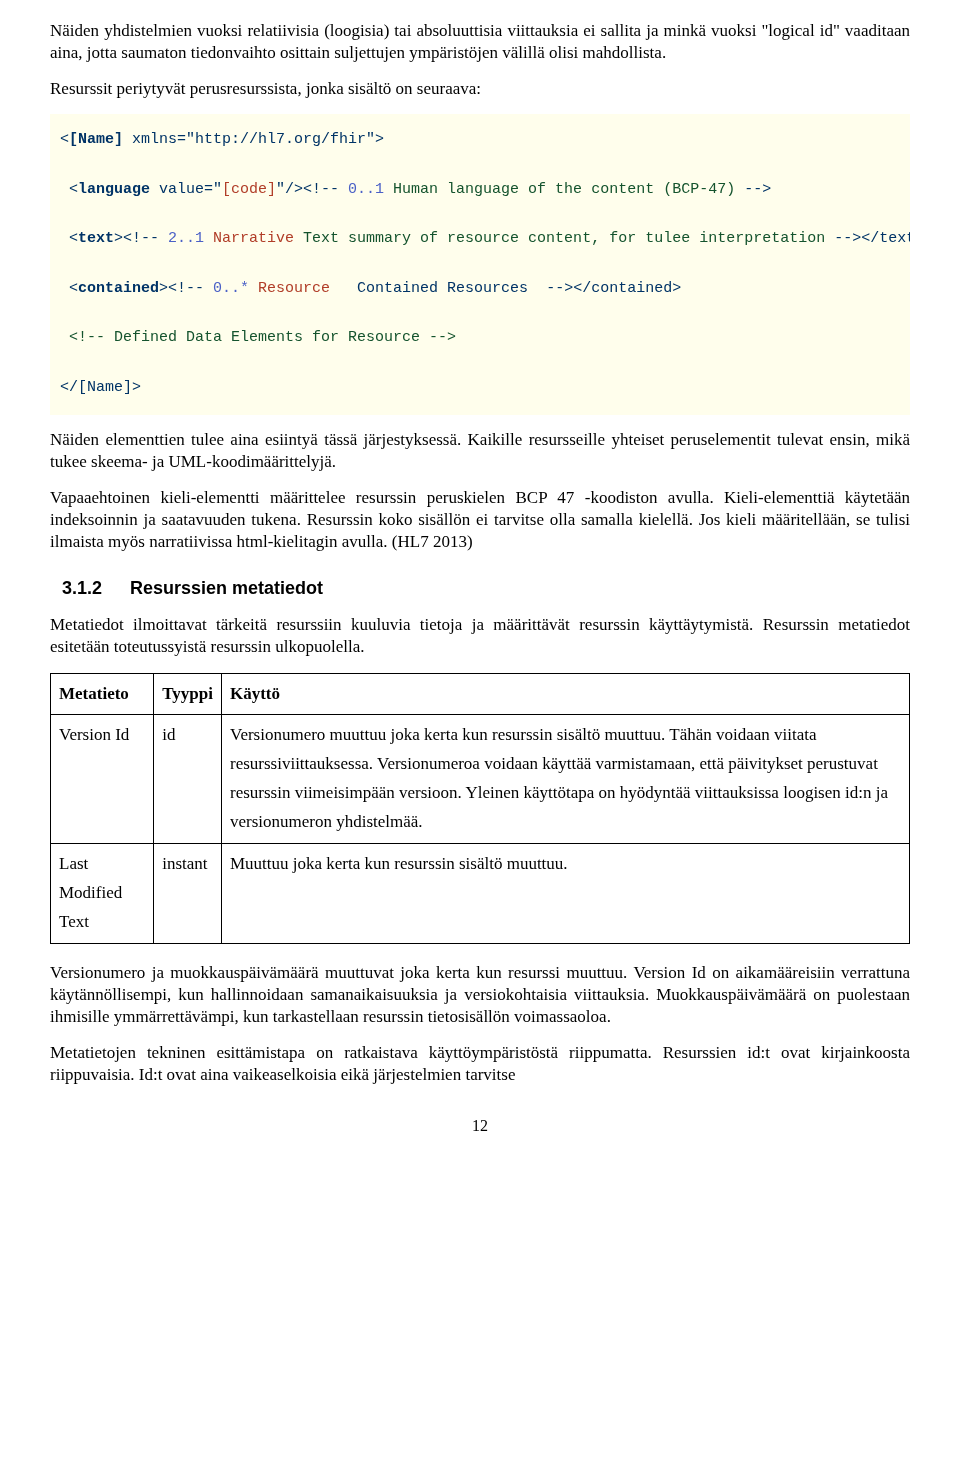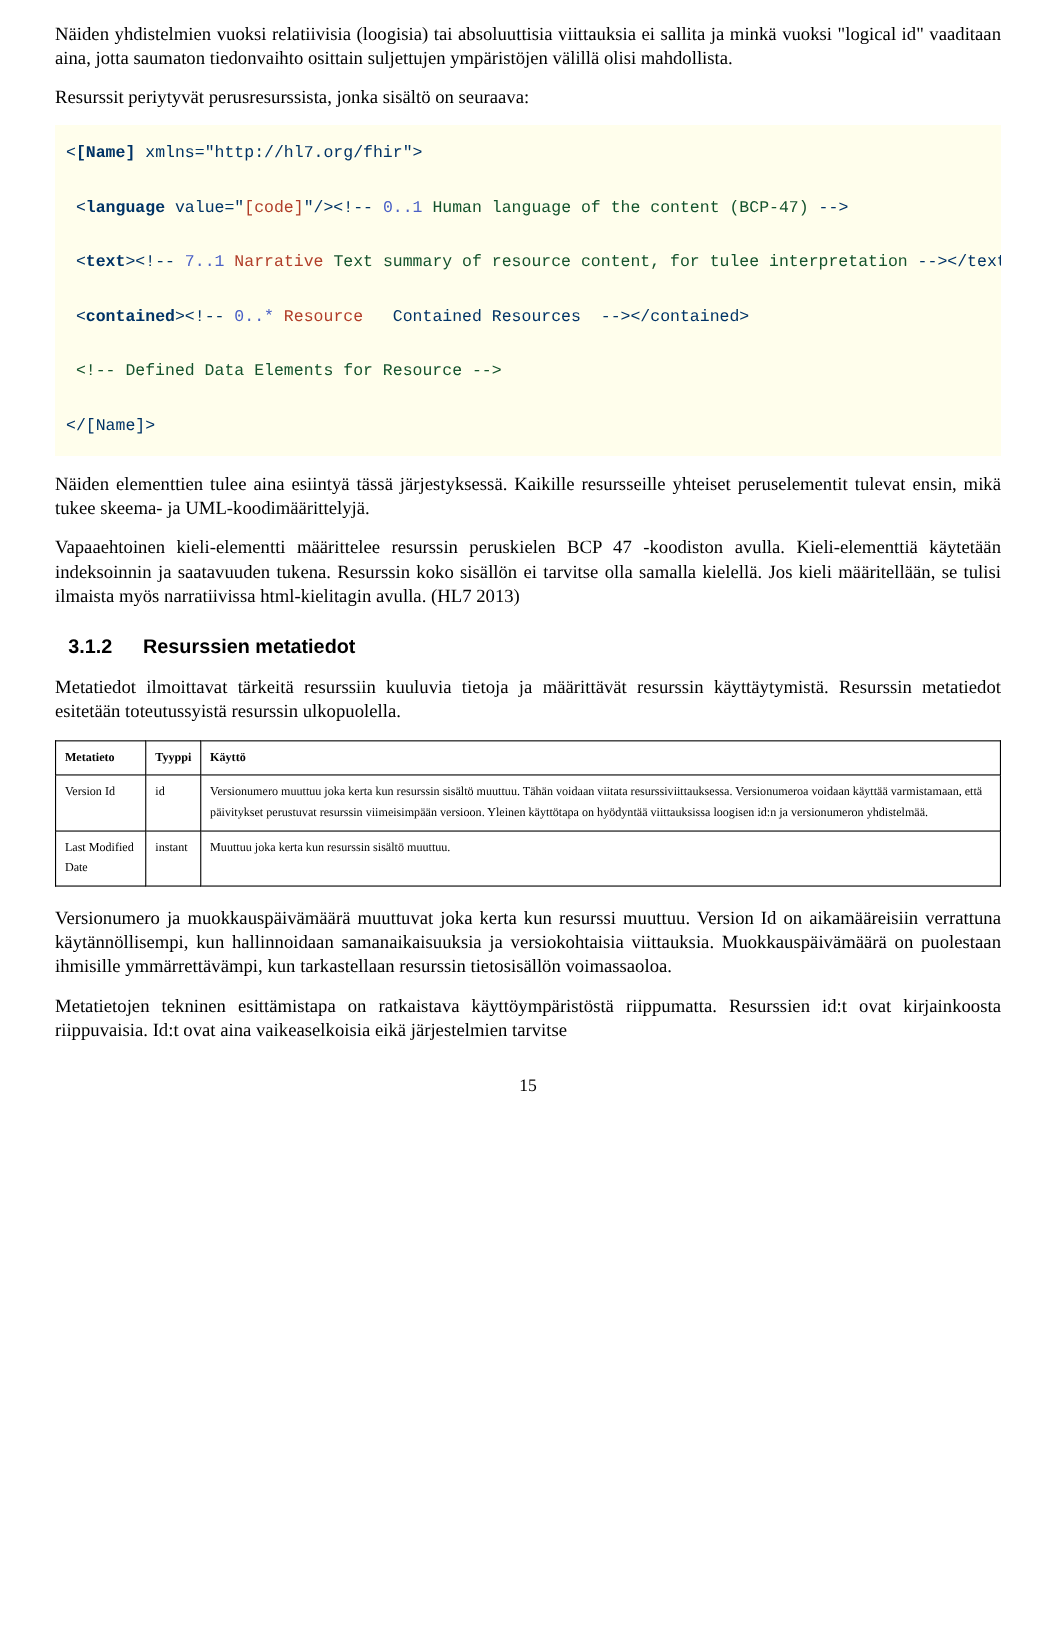--- a/index.html
+++ b/index.html
@@ -35,21 +35,21 @@
     font-size: 18px;
     font-weight: bold;
     margin: 24px 0 14px 12px;
     text-align: left;
   }
   .section .num { display:inline-block; margin-right: 28px; }
   table.meta {
     border-collapse: collapse;
     width: 100%;
     margin: 10px 0 18px 0;
-    font-size: 11px;
+    font-size: 17px;
   }
   table.meta th, table.meta td {
     border: 1px solid #000;
     padding: 6px 8px;
     vertical-align: top;
     text-align: left;
     line-height: 1.7;
   }
   table.meta th {
     font-weight: bold;
@@ -62,21 +62,21 @@
   .codeblock .line { display:block; }
 </style>
 </head>
 <body>
 
 <p>Näiden yhdistelmien vuoksi relatiivisia (loogisia) tai absoluuttisia viittauksia ei sallita ja minkä vuoksi "logical id" vaaditaan aina, jotta saumaton tiedonvaihto osittain suljettujen ympäristöjen välillä olisi mahdollista.</p>
 <p>Resurssit periytyvät perusresurssista, jonka sisältö on seuraava:</p>
 
 <div class="codeblock"><span class="line"><span class="c-navy">&lt;</span><span class="c-navy bold">[Name]</span><span class="c-navy"> xmlns="http://hl7.org/fhir"&gt;</span></span>
 <span class="line"><span class="c-navy"> &lt;</span><span class="c-navy bold">language</span><span class="c-navy"> value="</span><span class="c-darkred">[code]</span><span class="c-navy">"/&gt;&lt;!-- </span><span class="c-blue">0..1</span><span class="c-green"> Human language of the content (BCP-47) </span><span class="c-navy">--&gt;</span></span>
-<span class="line"><span class="c-navy"> &lt;</span><span class="c-navy bold">text</span><span class="c-navy">&gt;&lt;!-- </span><span class="c-blue">7..1</span><span class="c-darkred"> Narrative</span><span class="c-green"> Text summary of resource content, for tulee interpretation </span><span class="c-navy">--&gt;&lt;/text&gt;</span></span>
+<span class="line"><span class="c-navy"> &lt;</span><span class="c-navy bold">text</span><span class="c-navy">&gt;&lt;!-- </span><span class="c-blue">2..1</span><span class="c-darkred"> Narrative</span><span class="c-green"> Text summary of resource content, for tulee interpretation </span><span class="c-navy">--&gt;&lt;/text&gt;</span></span>
 <span class="line"><span class="c-navy"> &lt;</span><span class="c-navy bold">contained</span><span class="c-navy">&gt;&lt;!-- </span><span class="c-blue">0..*</span><span class="c-darkred"> Resource</span><span class="c-navy">   Contained Resources  </span><span class="c-navy">--&gt;&lt;/contained&gt;</span></span>
 <span class="line"><span class="c-green"> &lt;!-- Defined Data Elements for Resource --&gt;</span></span>
 <span class="line"><span class="c-navy">&lt;/[Name]&gt;</span></span></div>
 
 <p>Näiden elementtien tulee aina esiintyä tässä järjestyksessä. Kaikille resursseille yhteiset peruselementit tulevat ensin, mikä tukee skeema- ja UML-koodimäärittelyjä.</p>
 <p>Vapaaehtoinen kieli-elementti määrittelee resurssin peruskielen BCP 47 -koodiston avulla. Kieli-elementtiä käytetään indeksoinnin ja saatavuuden tukena. Resurssin koko sisällön ei tarvitse olla samalla kielellä. Jos kieli määritellään, se tulisi ilmaista myös narratiivissa html-kielitagin avulla. (HL7 2013)</p>
 
 <h2 class="section">
   <span class="num">3.1.2</span><span>Resurssien metatiedot</span>
 </h2>
@@ -89,23 +89,23 @@
     <th>Metatieto</th>
     <th>Tyyppi</th>
     <th>Käyttö</th>
   </tr>
   <tr>
     <td>Version Id</td>
     <td>id</td>
     <td>Versionumero muuttuu joka kerta kun resurssin sisältö muuttuu. Tähän voidaan viitata resurssiviittauksessa. Versionumeroa voidaan käyttää varmistamaan, että päivitykset perustuvat resurssin viimeisimpään versioon. Yleinen käyttötapa on hyödyntää viittauksissa loogisen id:n ja versionumeron yhdistelmää.</td>
   </tr>
   <tr>
-    <td>Last Modified Date</td>
+    <td>Last Modified Text</td>
     <td>instant</td>
     <td>Muuttuu joka kerta kun resurssin sisältö muuttuu.</td>
   </tr>
 </tbody>
   </table>
 
 <p>Versionumero ja muokkauspäivämäärä muuttuvat joka kerta kun resurssi muuttuu. Version Id on aikamääreisiin verrattuna käytännöllisempi, kun hallinnoidaan samanaikaisuuksia ja versiokohtaisia viittauksia. Muokkauspäivämäärä on puolestaan ihmisille ymmärrettävämpi, kun tarkastellaan resurssin tietosisällön voimassaoloa.</p>
 <p>Metatietojen tekninen esittämistapa on ratkaistava käyttöympäristöstä riippumatta. Resurssien id:t ovat kirjainkoosta riippuvaisia. Id:t ovat aina vaikeaselkoisia eikä järjestelmien tarvitse</p>
 
-<div class="pagenum">15</div>
+<div class="pagenum">12</div>
 
 </body></html>

